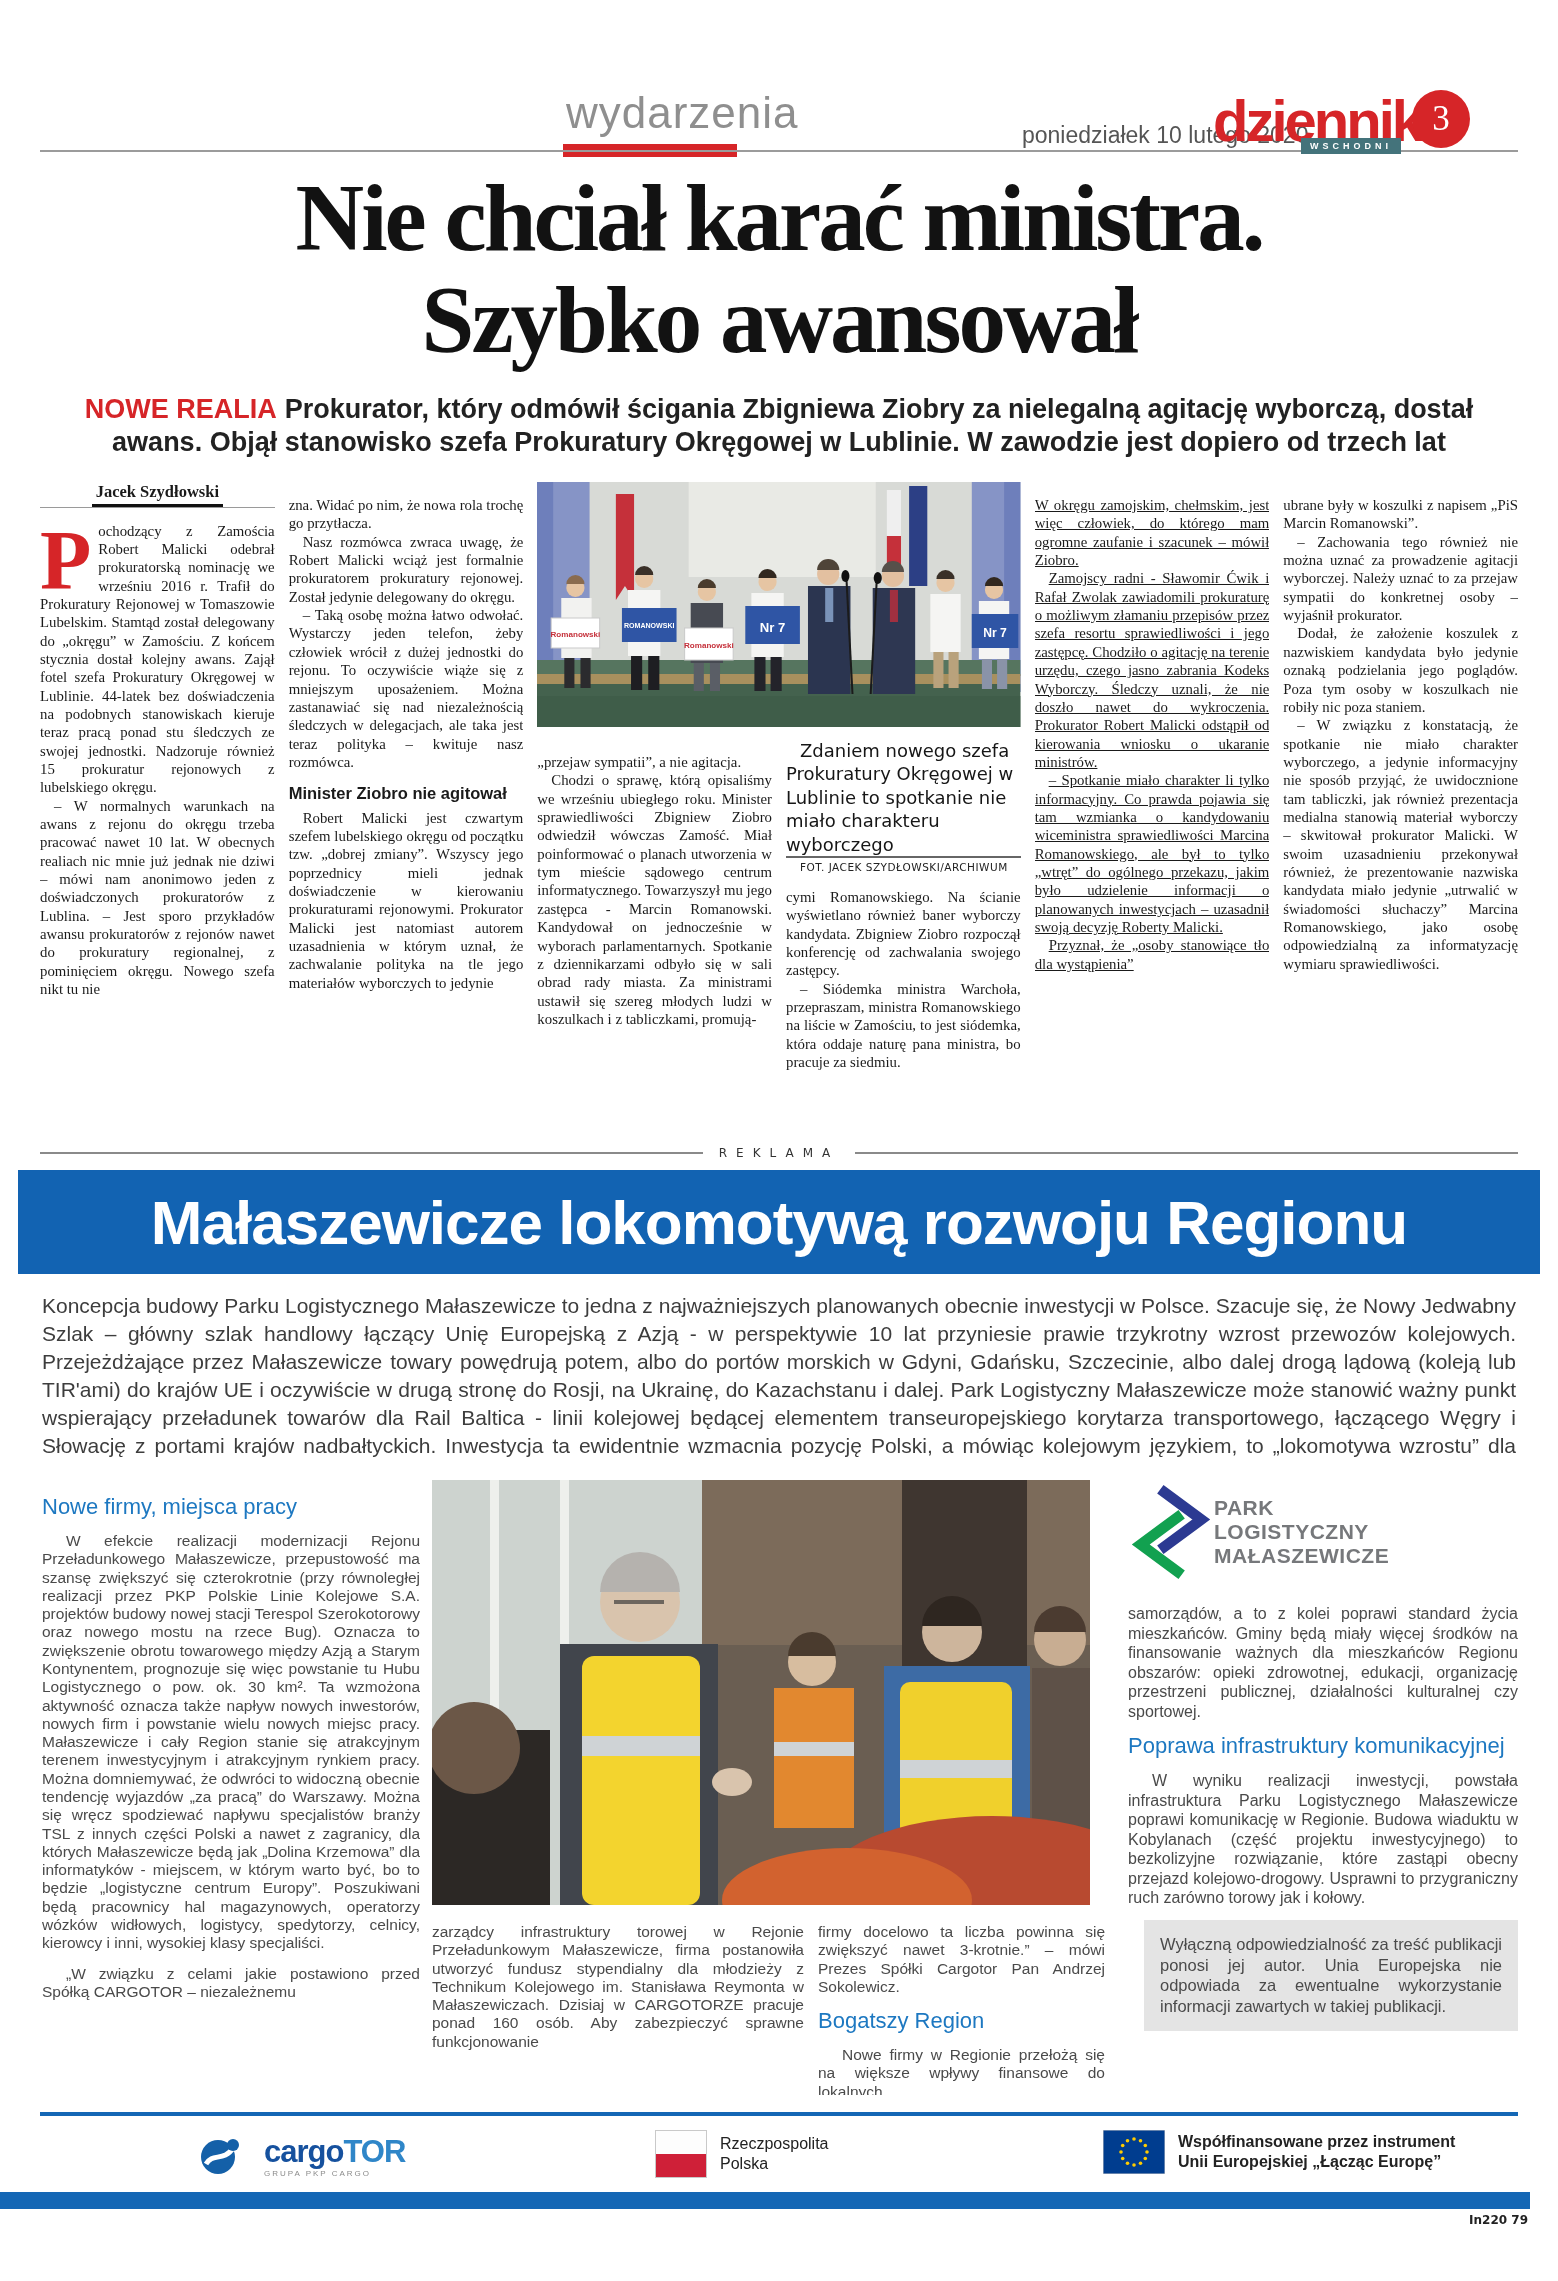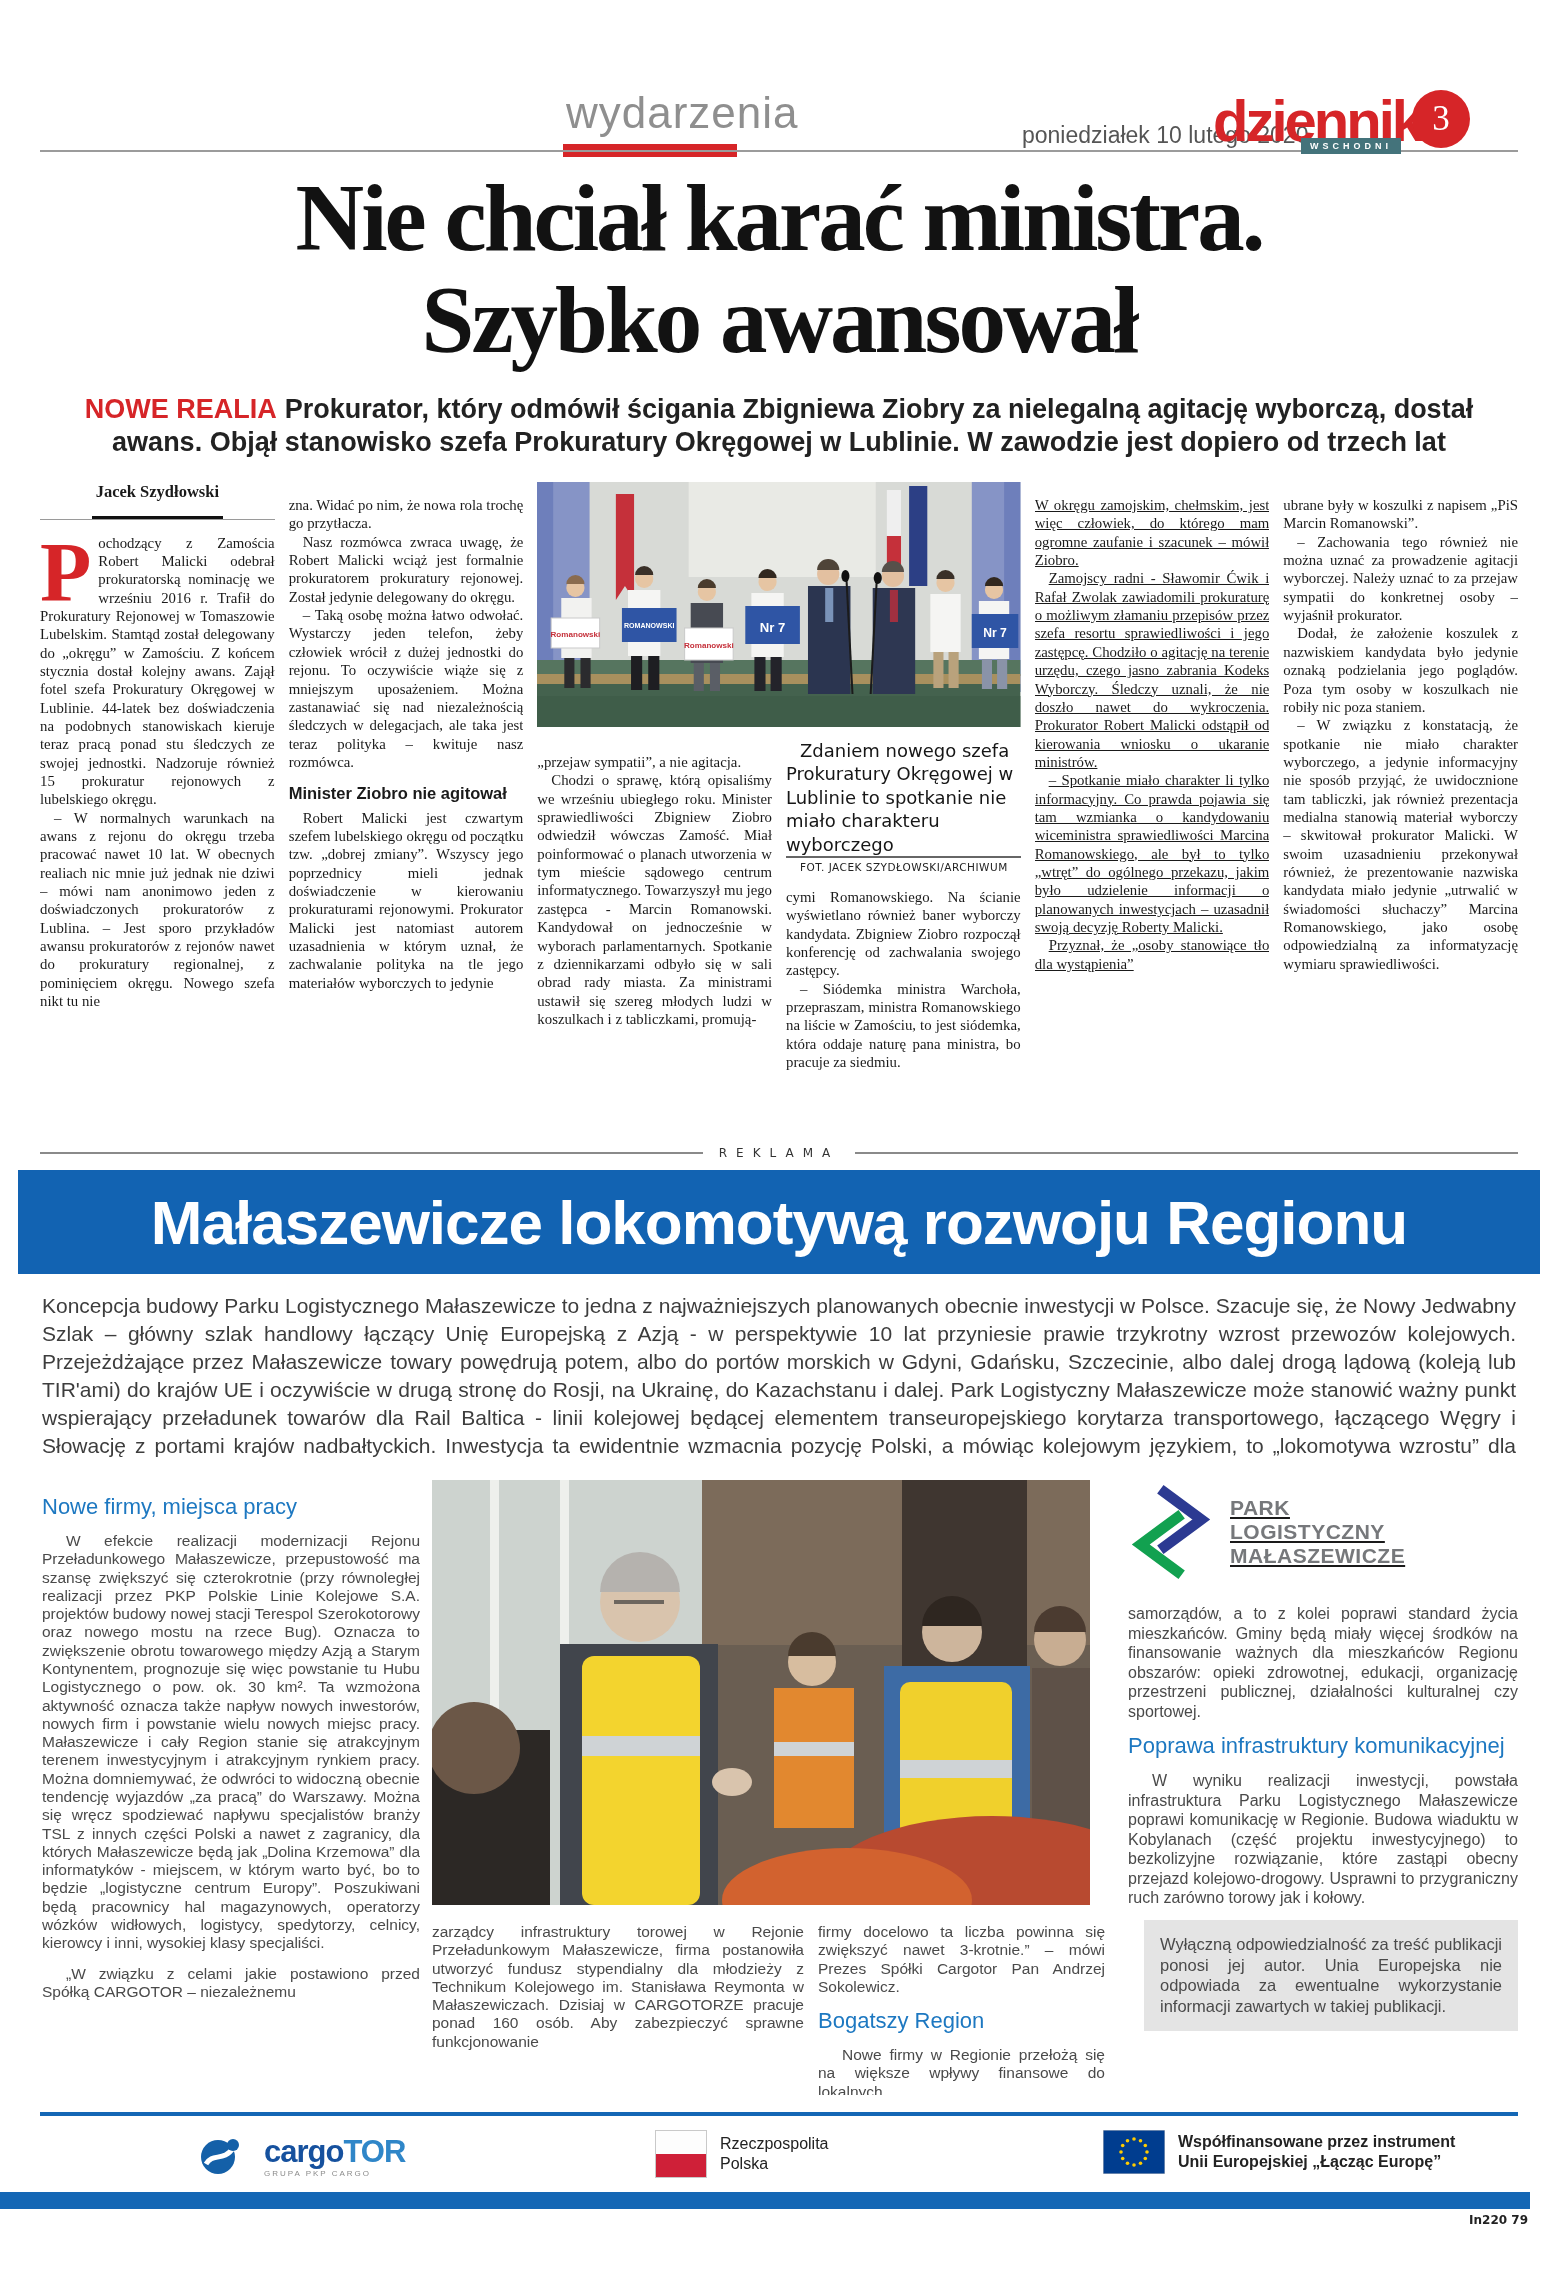--- a/index.html
+++ b/index.html
@@ -37,21 +37,21 @@
   .c2{grid-column:2;grid-row:1 / span 2;}
   .photo-cell{grid-column:3 / span 2;grid-row:1;}
   .c3{grid-column:3;grid-row:2;}
   .c4{grid-column:4;grid-row:2;}
   .c5{grid-column:5;grid-row:1 / span 2;text-decoration:underline;}
   .c6{grid-column:6;grid-row:1 / span 2;}
   .article p{margin:0;text-indent:14px;}
   .article p.noind{text-indent:0;margin-top:14px;}
   .byline{border-bottom:1px solid #9a9a9a;text-align:center;margin-bottom:7px;padding-bottom:0;}
   .byline span{display:inline-block;font-weight:bold;font-size:16.5px;border-bottom:3px solid #111;
-        padding:0 4px 13px;}
+        padding:0 4px 1px;}
   .dropcap{float:left;color:#d62528;font-size:84px;line-height:0.8;font-weight:bold;
         padding:5px 7px 0 0;}
   .subhead{font-family:"Liberation Sans",sans-serif;font-weight:bold;font-size:16.5px;
         margin:12px 0 5px;text-align:left;}
   .photo-cell svg{display:block;width:100%;height:245px;}
   .caption{font-family:"DejaVu Sans",sans-serif;font-size:18px;line-height:1.3;color:#161616;
         text-align:left;text-indent:0;}
   .photo-credit{font-family:"DejaVu Sans",sans-serif;font-size:10.5px;letter-spacing:.5px;
         color:#222;border-top:2px solid #666;margin:10px 0 14px 12px;padding-top:3px;
         text-align:left;text-indent:0;}
@@ -70,21 +70,21 @@
   .ad-h{font-size:22px;color:#1d78c1;margin:0 0 12px;font-weight:normal;}
   .ad-p{font-size:15.5px;line-height:1.18;color:#4a4a4a;text-align:justify;margin:0 0 12px;}
   .ad-p.ind{text-indent:24px;}
   .ad-col-left{position:absolute;left:42px;top:14px;width:378px;height:600px;overflow:hidden;}
   .ad-photo{position:absolute;left:432px;top:0;width:658px;height:425px;}
   .ad-photo svg{display:block;width:658px;height:425px;}
   .ad-mid{position:absolute;left:432px;top:443px;width:372px;height:172px;overflow:hidden;}
   .ad-midright{position:absolute;left:818px;top:443px;width:287px;height:172px;overflow:hidden;}
   .ad-col-right{position:absolute;left:1128px;top:4px;width:390px;height:614px;overflow:hidden;}
   .ad-col-right .ad-p{font-size:16px;line-height:1.22;}
-  .pl-logo{display:flex;gap:16px;margin:0 0 24px;align-items:center;text-decoration:underline;}
+  .pl-logo{display:flex;margin:0 0 24px;align-items:center;}
   .pl-logo-text{font-weight:bold;font-size:21px;line-height:1.13;color:#76787b;letter-spacing:.5px;}
   .disclaimer{background:#e4e4e4;padding:14px 16px;font-size:16.5px;line-height:1.26;
         color:#4a4a4a;text-align:justify;margin-left:16px;}
   
   .footer{position:relative;margin-top:12px;height:170px;}
   .footer-thinline{position:absolute;left:40px;right:40px;top:0;height:4px;background:#1467b5;}
   .f-cargotor{position:absolute;left:198px;top:24px;display:flex;gap:22px;}
   .cargo-word{font-family:"Liberation Sans",sans-serif;font-weight:bold;font-size:31px;
         letter-spacing:-1px;line-height:1;}
   .cargo-word .c1c{color:#16519e;} .cargo-word .c2c{color:#2f86c8;}

